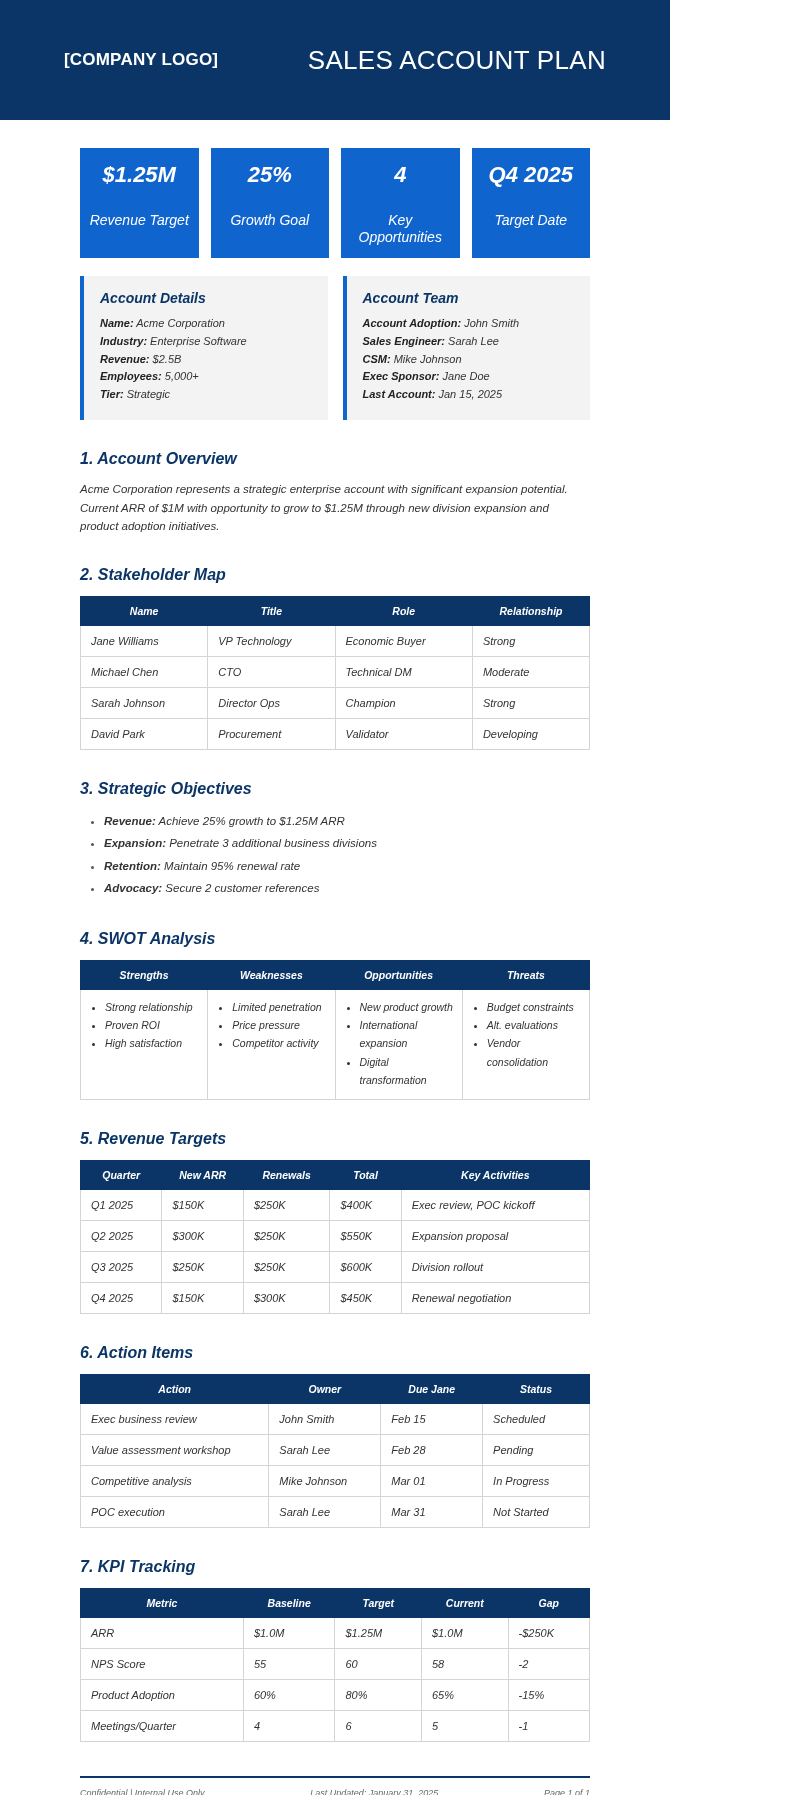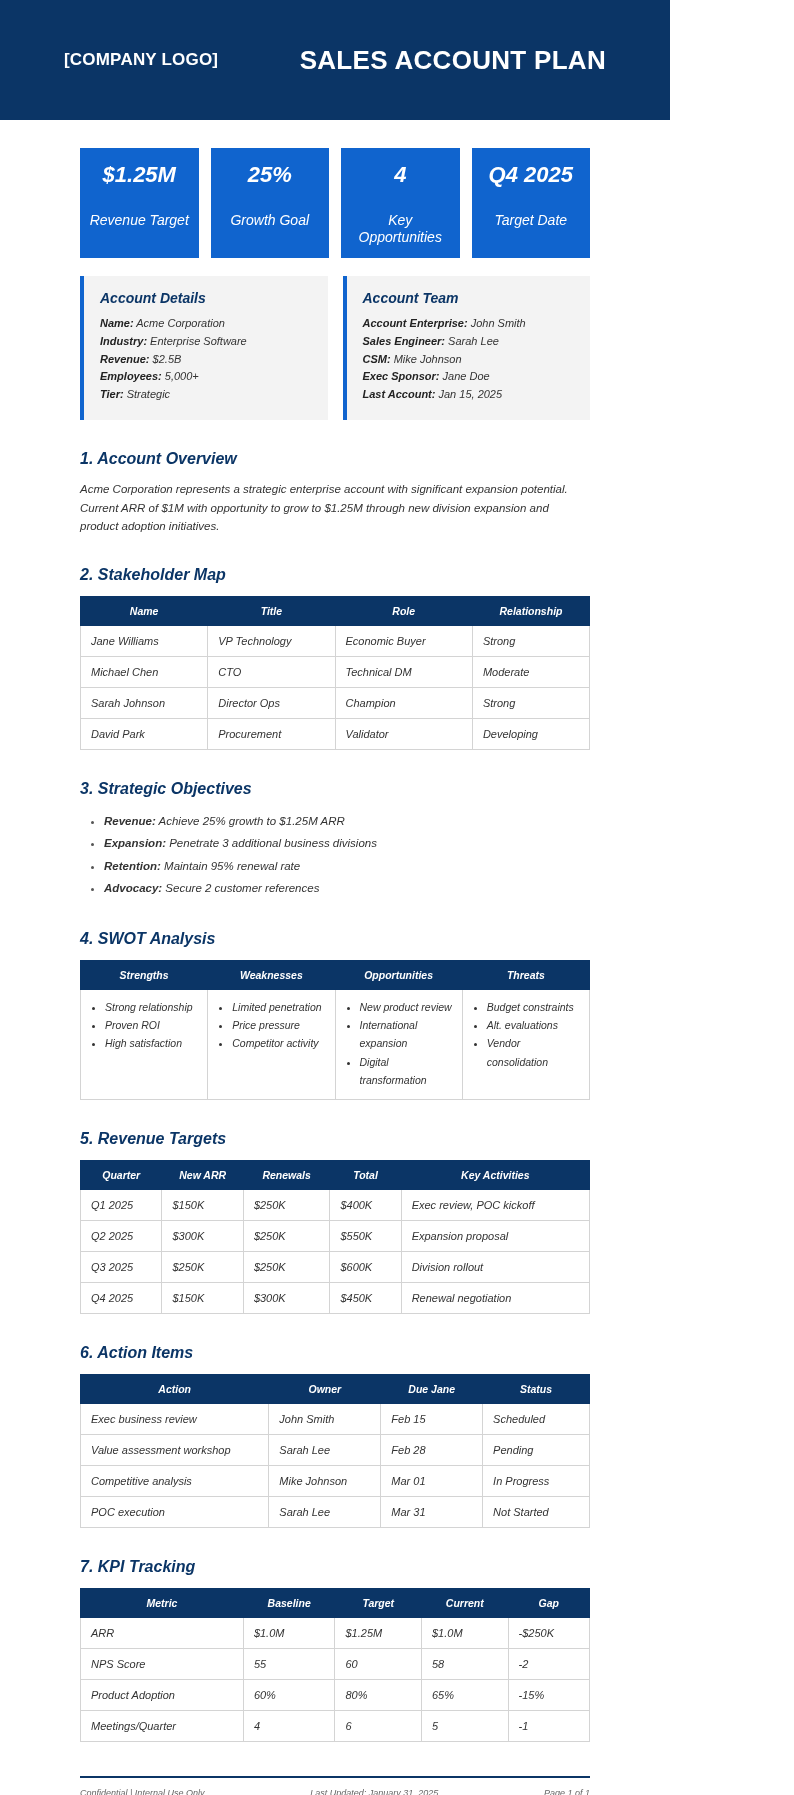--- a/index.html
+++ b/index.html
@@ -33,21 +33,21 @@
   }
   .logo {
     color: #ffffff;
     font-size: 17px;
     font-weight: bold;
     letter-spacing: 0.2px;
   }
   .doc-title {
     color: #ffffff;
     font-size: 26px;
-    font-weight: bold;
+    font-weight: normal;
     letter-spacing: 0.3px;
   }
 
   
   .body-wrap {
     padding: 0 80px;
     box-sizing: border-box;
     font-style: italic;
   }
 
@@ -212,21 +212,21 @@
             <div class="info-line"><b>Name:</b><span> Acme Corporation</span></div>
             <div class="info-line"><b>Industry:</b><span> Enterprise Software</span></div>
             <div class="info-line"><b>Revenue:</b><span> $2.5B</span></div>
             <div class="info-line"><b>Employees:</b><span> 5,000+</span></div>
             <div class="info-line"><b>Tier:</b><span> Strategic</span></div>
           </div>
       </div>
       <div class="info-box">
         <div class="info-title">Account Team</div>
         <div id="account-team-lines">
-            <div class="info-line"><b>Account Enterprise:</b><span> John Smith</span></div>
+            <div class="info-line"><b>Account Adoption:</b><span> John Smith</span></div>
             <div class="info-line"><b>Sales Engineer:</b><span> Sarah Lee</span></div>
             <div class="info-line"><b>CSM:</b><span> Mike Johnson</span></div>
             <div class="info-line"><b>Exec Sponsor:</b><span> Jane Doe</span></div>
             <div class="info-line"><b>Last Account:</b><span> Jan 15, 2025</span></div>
           </div>
       </div>
     </div>
 
     <div class="section-title">1. Account Overview</div>
     <p class="para">Acme Corporation represents a strategic enterprise account with significant expansion potential. Current ARR of $1M with opportunity to grow to $1.25M through new division expansion and product adoption initiatives.</p>
@@ -310,21 +310,21 @@
             </td>
             <td>
               <ul>
                 <li>Limited penetration</li>
                 <li>Price pressure</li>
                 <li>Competitor activity</li>
               </ul>
             </td>
             <td>
               <ul>
-                <li>New product review</li>
+                <li>New product growth</li>
                 <li>International expansion</li>
                 <li>Digital transformation</li>
               </ul>
             </td>
             <td>
               <ul>
                 <li>Budget constraints</li>
                 <li>Alt. evaluations</li>
                 <li>Vendor consolidation</li>
               </ul>

